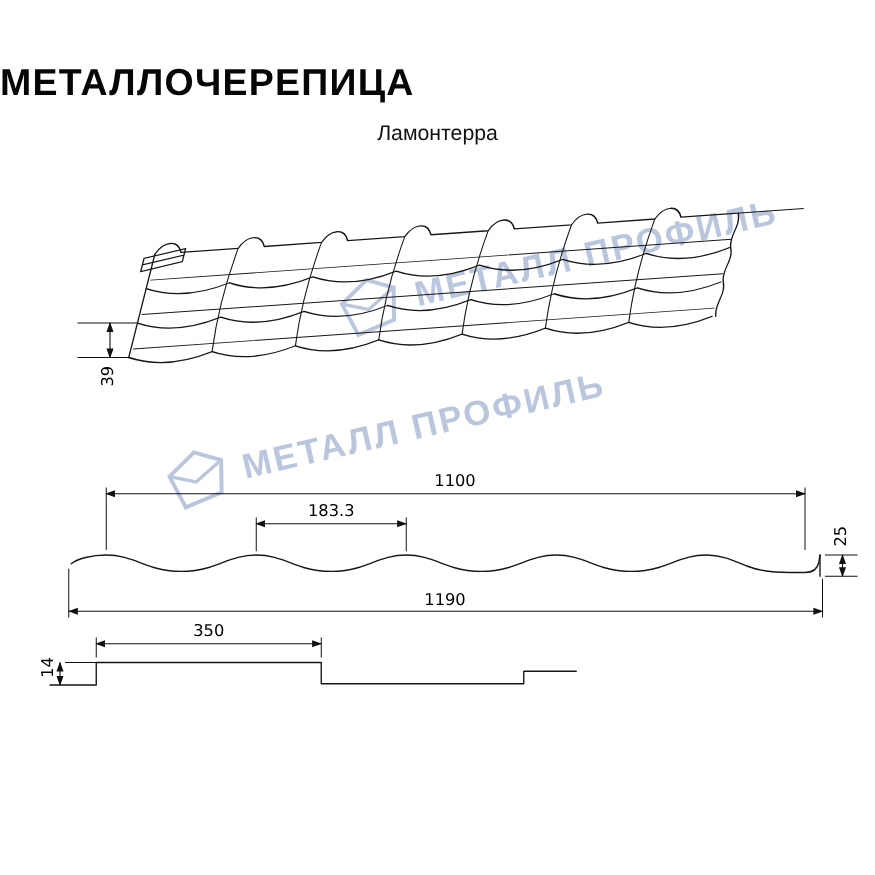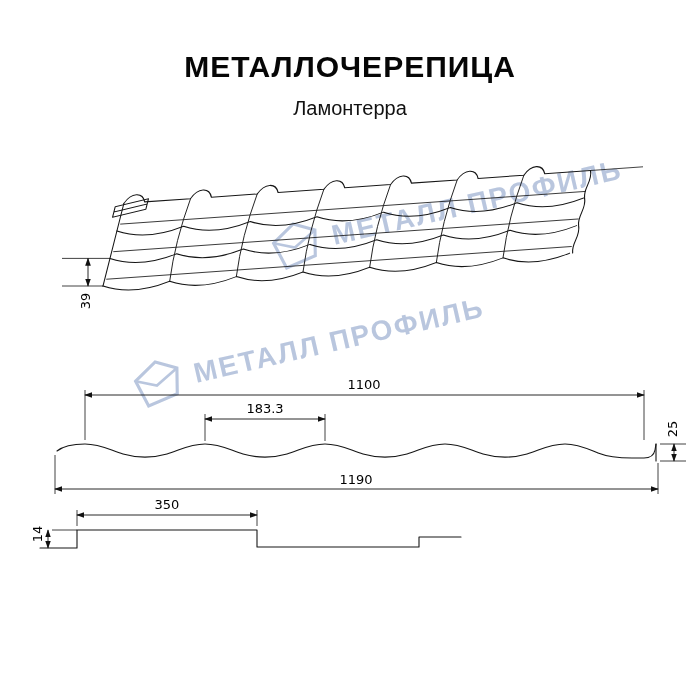--- a/index.html
+++ b/index.html
@@ -1,21 +1,21 @@
 <!DOCTYPE html>
 <html><head>
 <meta charset="utf-8">
 <style>
   html,body{margin:0;padding:0;background:#ffffff;}
   #page{position:relative;width:700px;height:700px;background:#ffffff;overflow:hidden;
         font-family:"Liberation Sans","DejaVu Sans",sans-serif;}
-  .title{position:absolute;top:50px;left:0;width:700px;text-align:center;
+  .title{position:absolute;top:50px;left:0;width:700px;
          font-size:30px;font-weight:bold;letter-spacing:1px;color:#060606;}
   .subtitle{position:absolute;top:97px;left:0;width:700px;text-align:center;
-            font-size:20px;color:#111;}
+            font-size:17px;color:#111;}
   .watermark{position:absolute;display:flex;align-items:center;gap:12px;
              transform:rotate(-13deg);transform-origin:left center;
              font-weight:bold;font-size:28px;letter-spacing:2px;white-space:nowrap;opacity:.95;}
   .watermark svg{display:block;}
   svg.drawing{position:absolute;top:0;left:0;}
   svg text{font-family:"DejaVu Sans","Liberation Sans",sans-serif;font-size:13px;fill:#000;}
   .draw{stroke:#161616;stroke-width:1.1;fill:none;stroke-linejoin:round;stroke-linecap:round;}
   .dim{stroke:#111;stroke-width:0.9;fill:none;}
   .ext{stroke:#111;stroke-width:0.8;fill:none;}
 </style>

